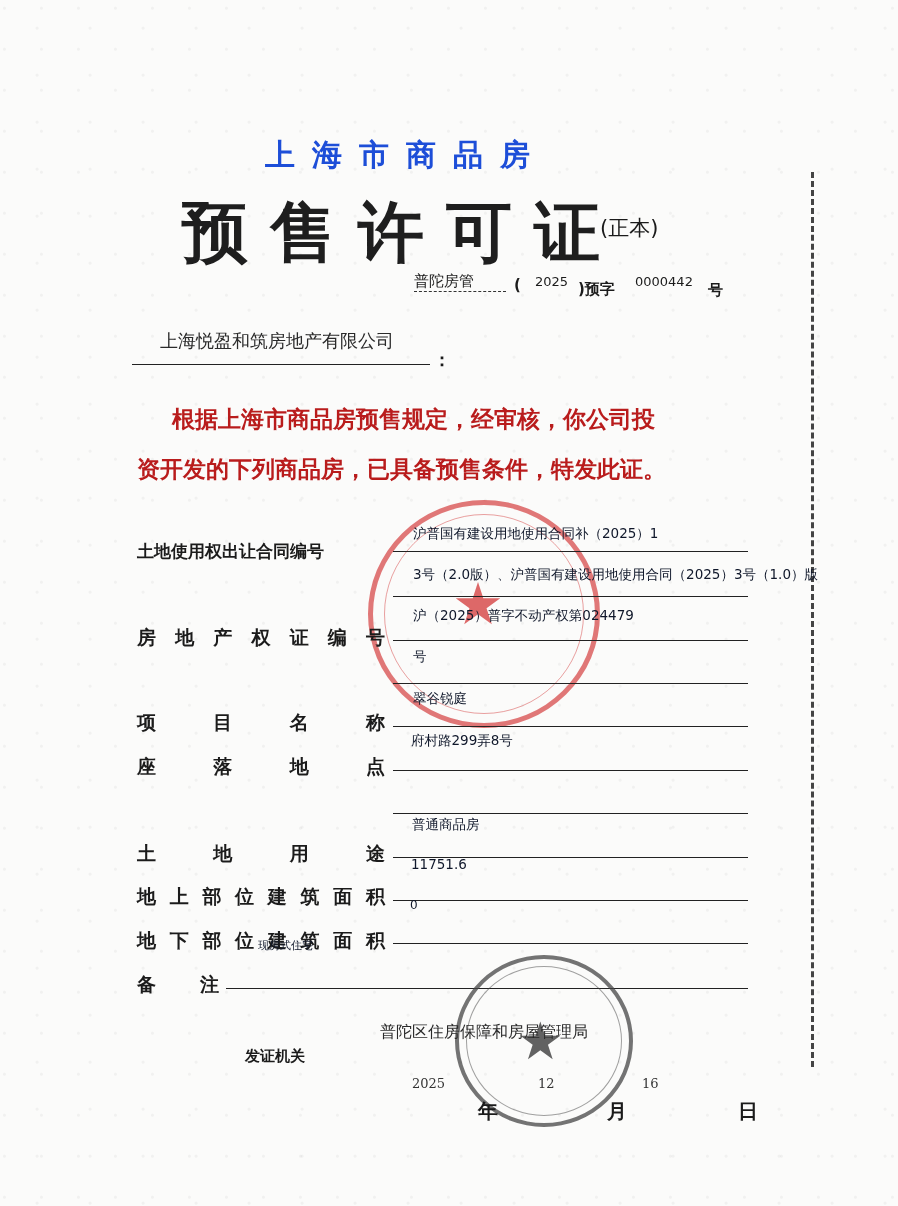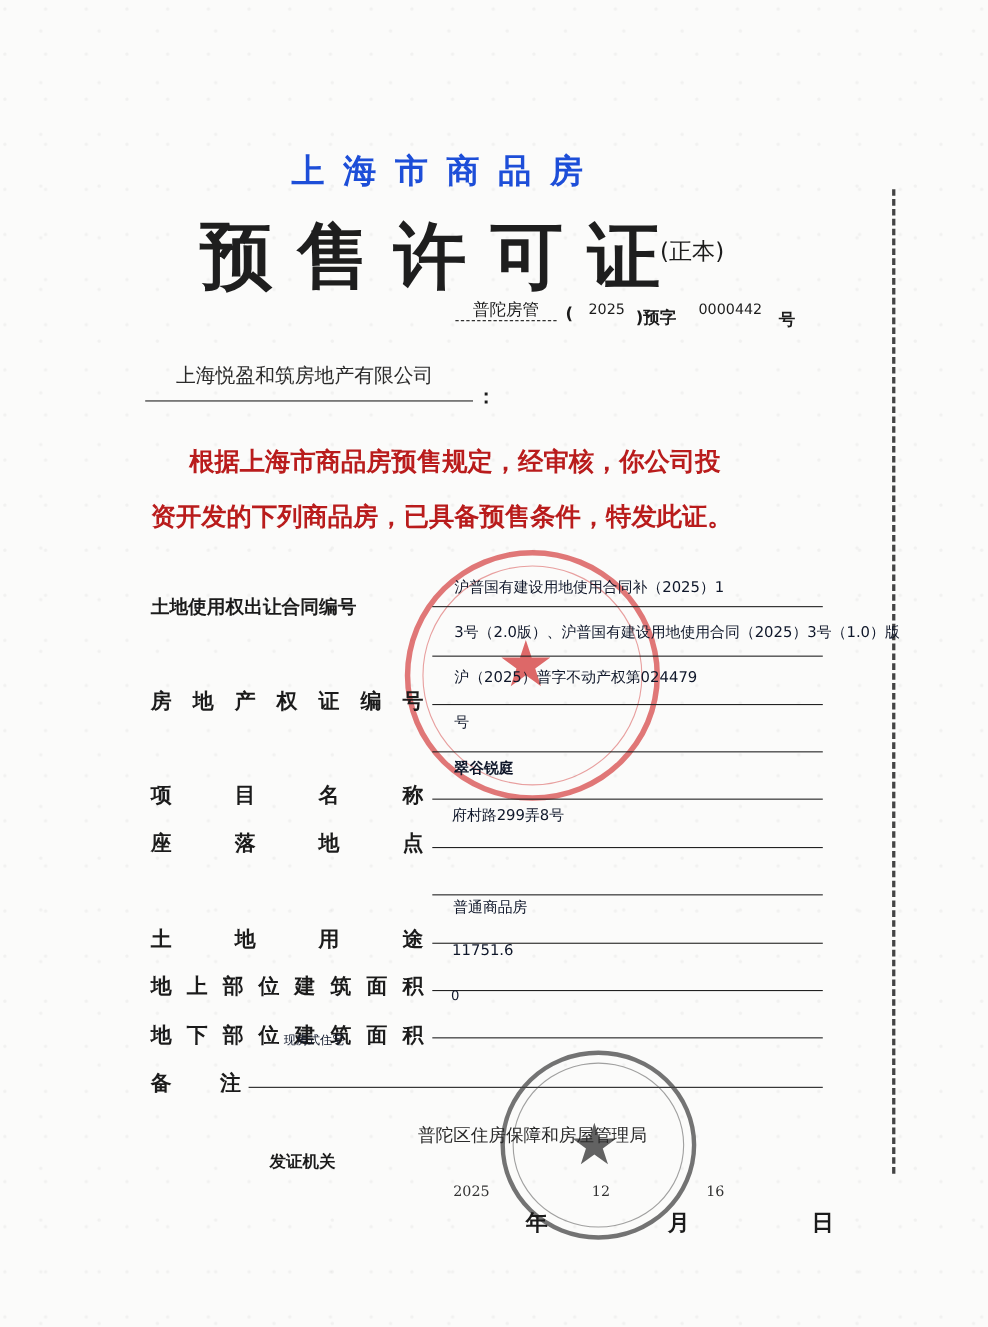--- a/index.html
+++ b/index.html
@@ -26,21 +26,21 @@
     letter-spacing: 17px; font-family: "DejaVu Sans", sans-serif; color: #1d4ed8;
   }
   .title-big {
     left: 182px; top: 188px; font-size: 66px; font-weight: bold;
     letter-spacing: 22px; font-family: "DejaVu Sans", sans-serif; color: #1e1e1e;
   }
   .title-suffix {
     left: 600px; top: 214px; font-size: 21px; font-family: "DejaVu Sans", sans-serif;
   }
   .permit-line { top: 272px; font-size: 15px; font-family: "DejaVu Sans", sans-serif; }
-  .underline-dotted { border-bottom: 1px dashed #333; text-align: center; }
+  .underline-dotted { border-bottom: 1px dashed #333; }
   .company {
     left: 160px; top: 329px; font-size: 18px; font-family: "DejaVu Sans", sans-serif; color: #2a2a2a;
   }
   .company-line { left: 132px; top: 364px; width: 298px; border-top: 1.5px solid #222; }
   .company-colon { left: 433px; top: 348px; font-size: 18px; font-weight: bold; }
   .para {
     left: 137px; width: 600px; font-size: 23px; font-weight: bold;
     font-family: "DejaVu Sans", sans-serif; color: #b91c1c; white-space: nowrap;
   }
   .label {
@@ -122,21 +122,21 @@
 <div class="abs rule" style="left:393px;top:640px;width:355px;"></div>
 <div class="abs val" style="left:413px;top:648px;">号</div>
 <div class="abs rule" style="left:393px;top:683px;width:355px;"></div>
 
 <div class="abs label" style="top:710px;width:248px;">
   <span>项</span>
   <span>目</span>
   <span>名</span>
   <span>称</span>
 </div>
-<div class="abs val" style="left:413px;top:690px;font-weight:bold;">翠谷锐庭</div>
+<div class="abs val" style="left:413px;top:690px;">翠谷锐庭</div>
 <div class="abs rule" style="left:393px;top:726px;width:355px;"></div>
 
 <div class="abs label" style="top:754px;width:248px;">
   <span>座</span>
   <span>落</span>
   <span>地</span>
   <span>点</span>
 </div>
 <div class="abs val" style="left:411px;top:732px;">府村路299弄8号</div>
 <div class="abs rule" style="left:393px;top:770px;width:355px;"></div>

